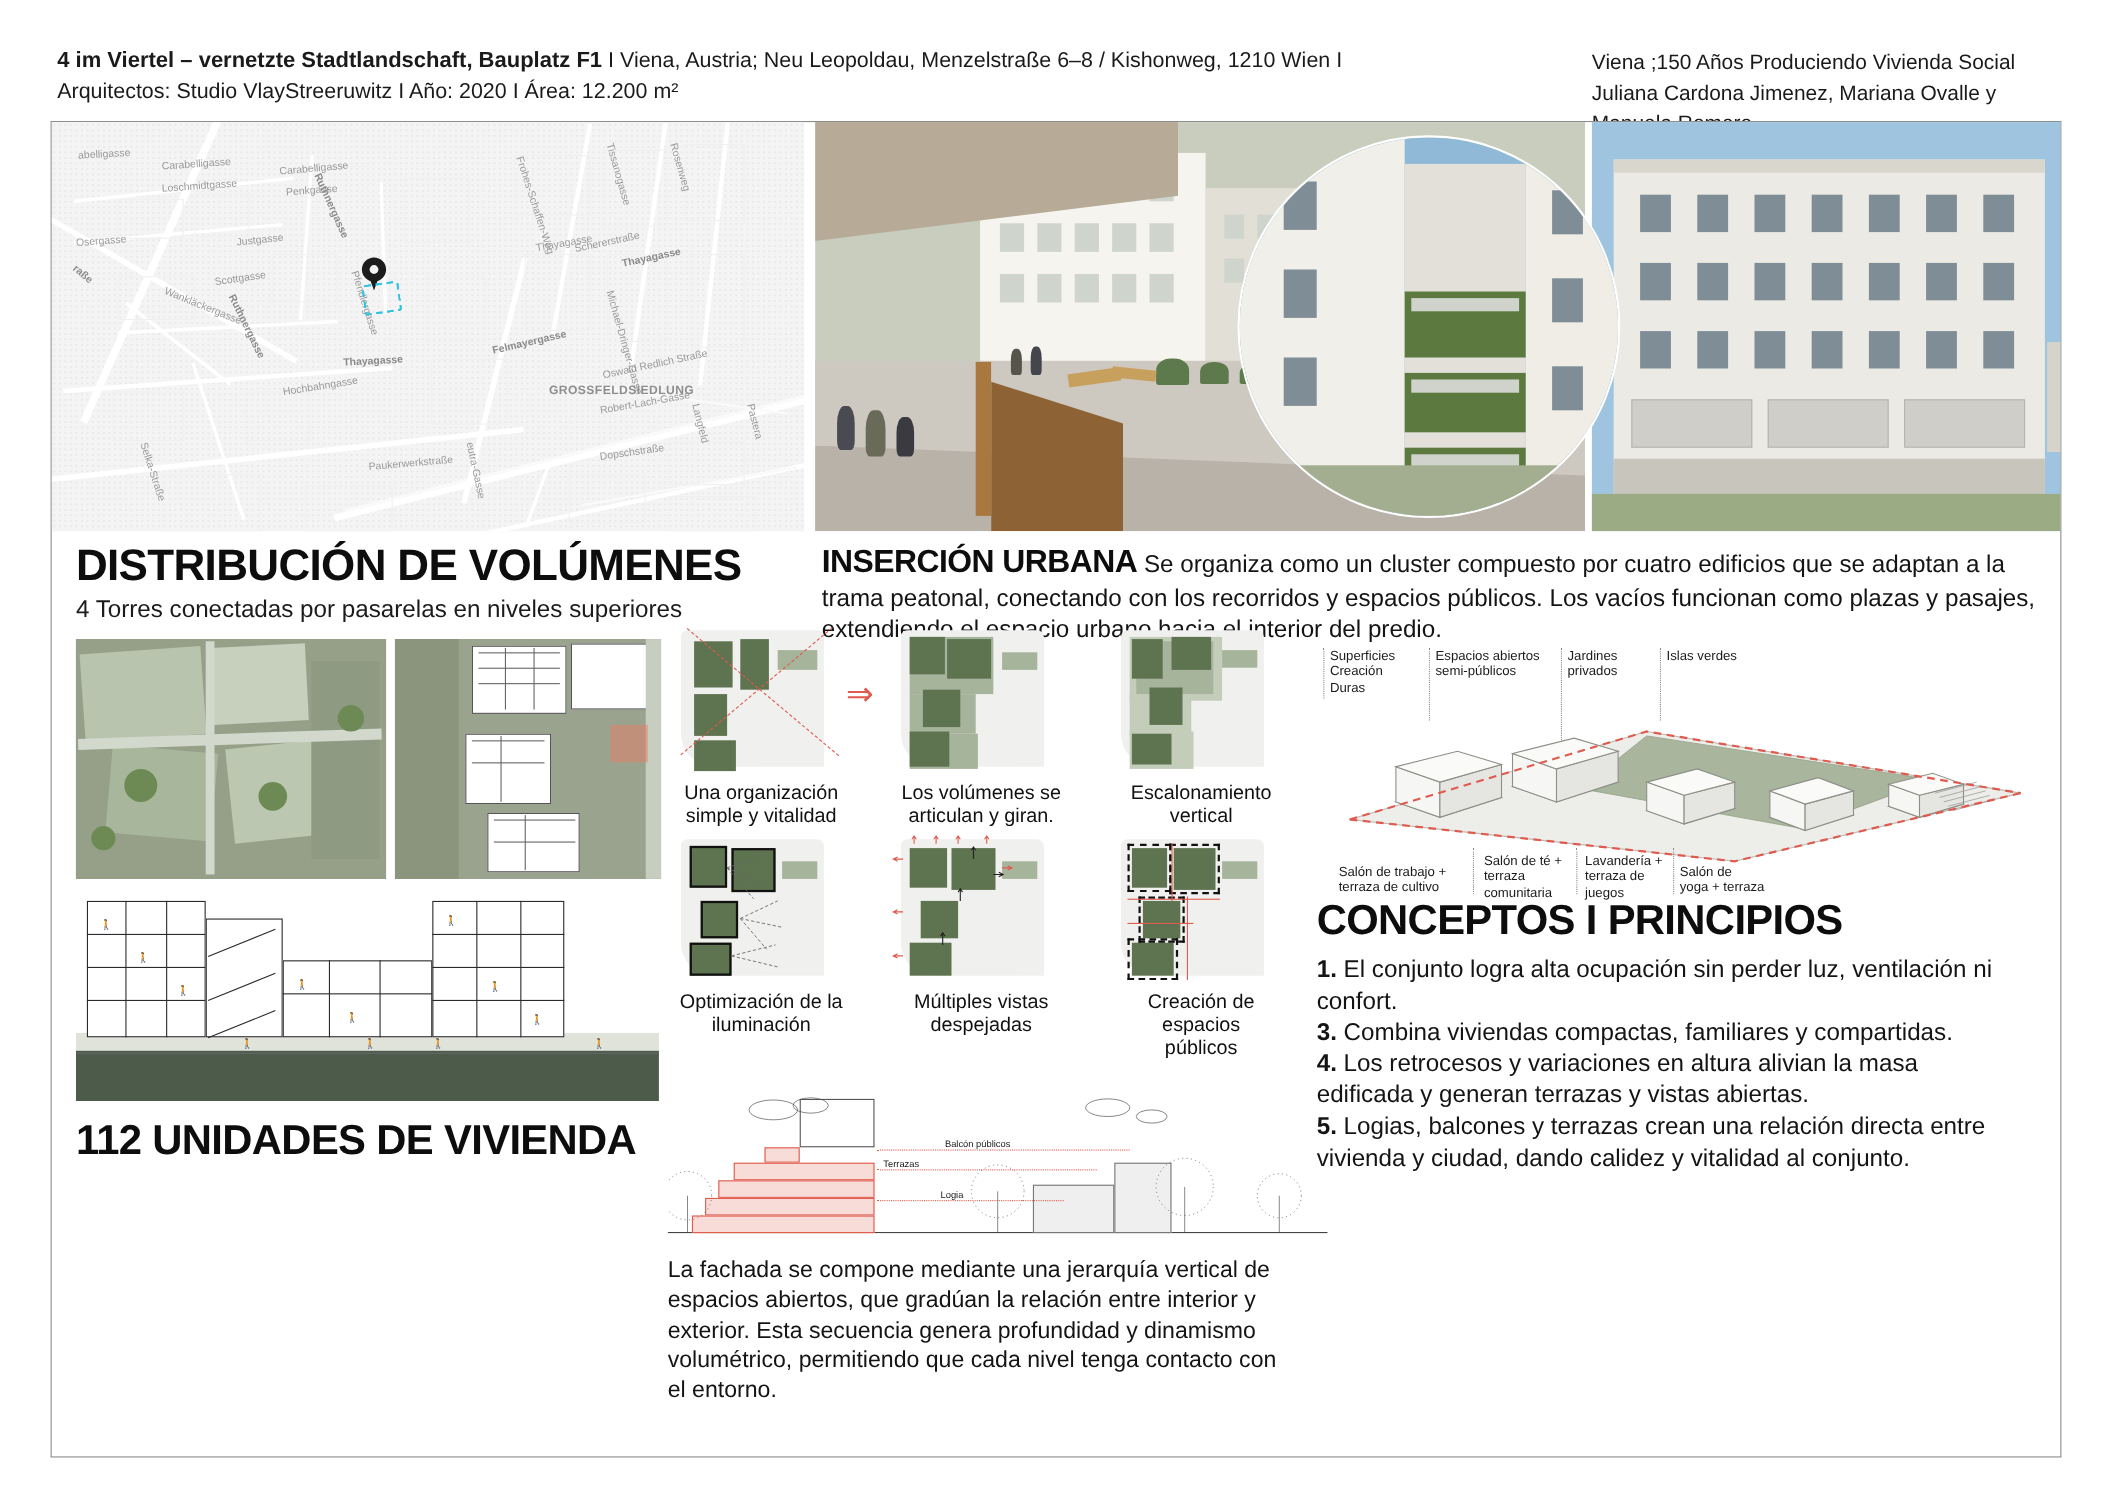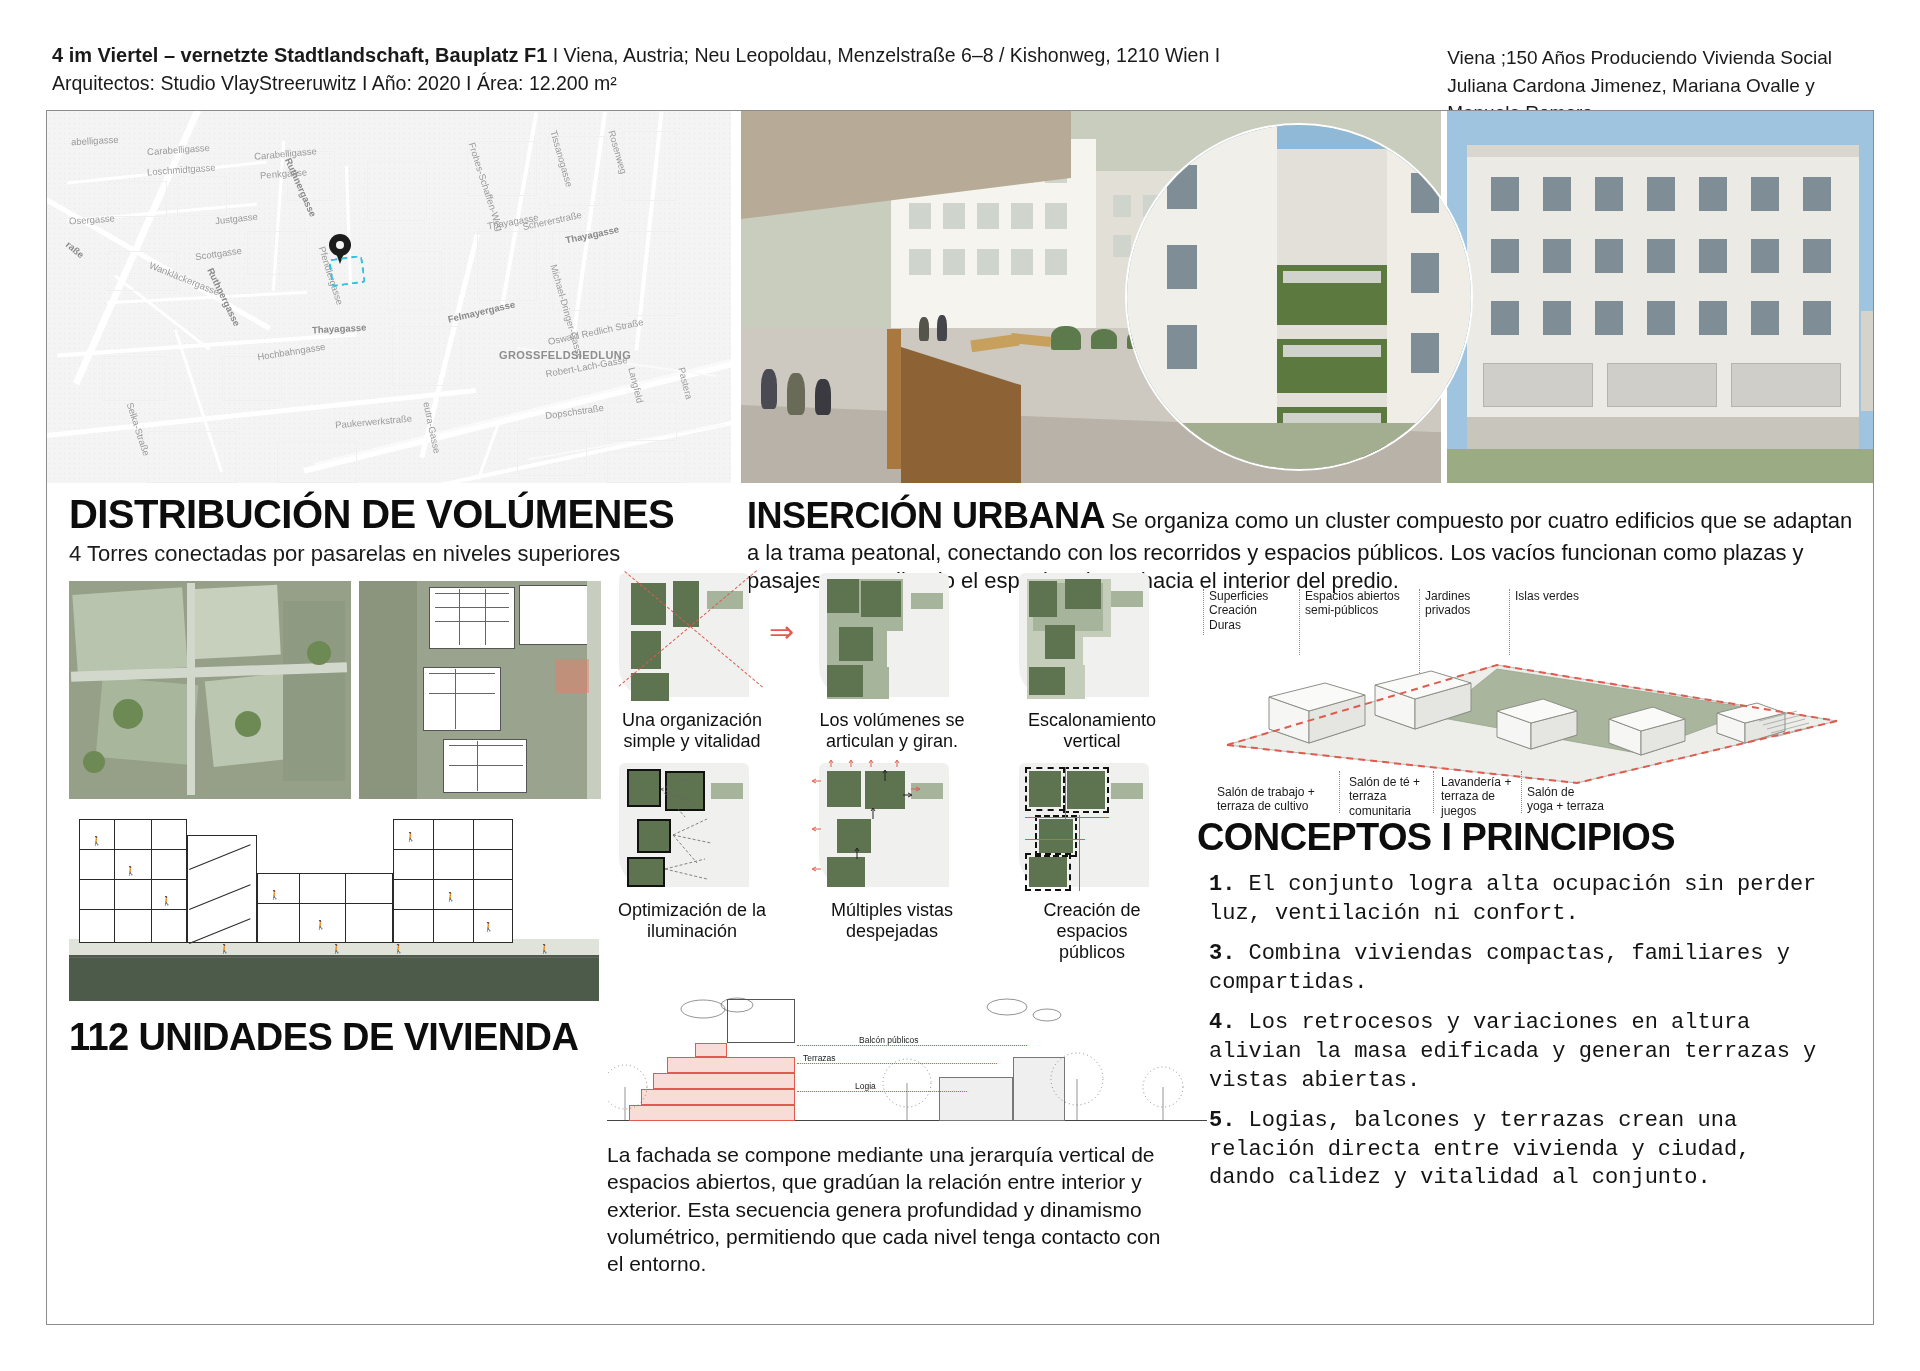--- a/index.html
+++ b/index.html
@@ -74,21 +74,21 @@
   .f-bal { position:absolute; background:#cfcec8; border:1px solid #b6b4ad; }
 
   
   .sec-title { font-weight:700; color:#0d0d0d; letter-spacing:-.3px; }
 
   .dist-block { position:absolute; left:22px; top:382px; width:630px; }
   .dist-title { font-size:40px; font-weight:700; letter-spacing:-.6px; line-height:1.05; }
   .dist-sub { font-size:22px; color:#1b1b1b; margin-top:6px; line-height:1.2; }
 
   .ins-block { position:absolute; left:700px; top:382px; width:1108px; }
-  .ins-head { font-size:36px; font-weight:700; letter-spacing:-.5px; }
+  .ins-head { font-size:29px; font-weight:700; letter-spacing:-.5px; }
   .ins-body { font-size:22px; color:#141414; line-height:1.28; }
 
   
   .aerial { position:absolute; overflow:hidden; background:#8f9a86; }
   .aerial.a1 { left:22px; top:470px; width:282px; height:218px; }
   .aerial.a2 { left:312px; top:470px; width:242px; height:218px; }
   .a-plot { position:absolute; }
 
   
   .section-dwg { position:absolute; left:22px; top:700px; width:530px; height:190px;
@@ -132,21 +132,21 @@
 
   
   .axo { position:absolute; left:1150px; top:478px; width:660px; height:230px; }
   .axo-lbl { position:absolute; font-size:12px; color:#1a1a1a; line-height:1.2; }
   .axo-div { position:absolute; width:0; border-left:1px dotted #888; }
 
   
   .concept { position:absolute; left:1150px; top:705px; width:640px; }
   .concept-title { font-size:38px; font-weight:700; letter-spacing:-.6px; }
   .concept-list { margin-top:8px; font-size:22px; line-height:1.30; color:#141414; }
-  .concept-list p { margin:12px;font-family:Liberation Mono, monospace; }
+  .concept-list p { margin:0; }
   .concept-list b { font-weight:700; }
 </style>
 </head>
 <body>
 
 <div class="poster">
 
   <div class="header">
     <div class="hdr-left">
       <div class="hdr-line2">

